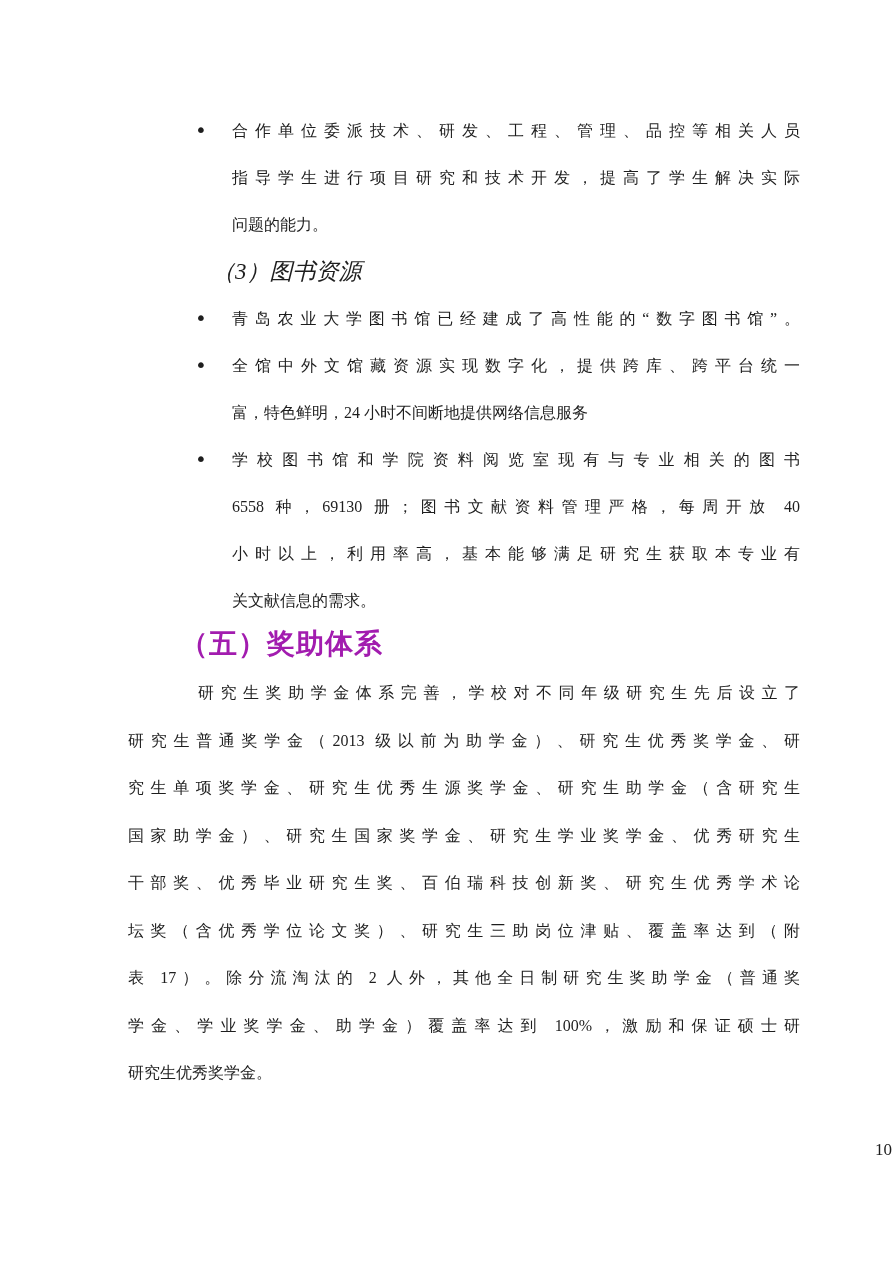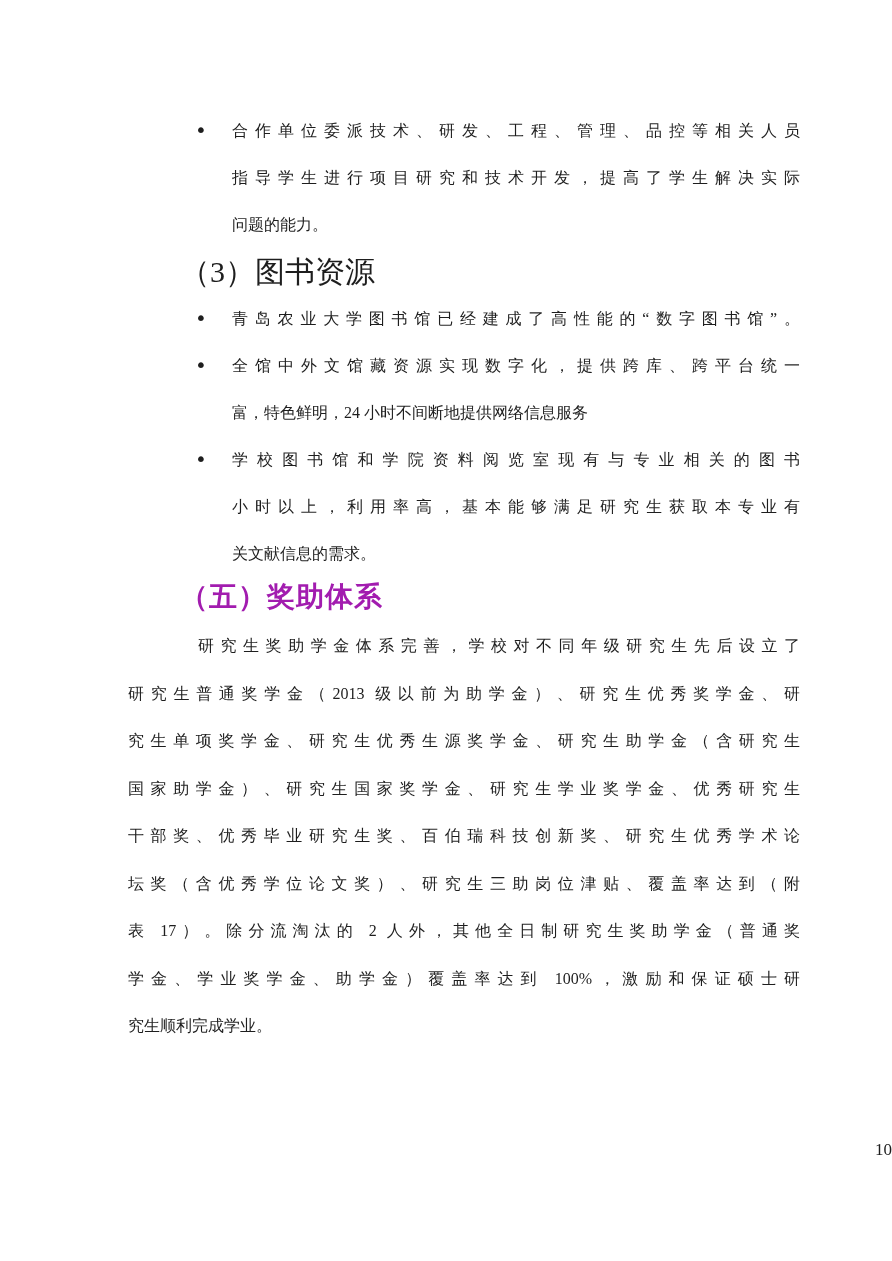--- a/index.html
+++ b/index.html
@@ -35,25 +35,26 @@
   .bullet-item .line { margin-left: 104px; }
   .bullet-marker {
     position: absolute;
     left: 67px;
     top: 0;
     font-size: 20px;
     line-height: 47px;
     font-family: "DejaVu Sans", sans-serif;
   }
   .subheading {
-    font-size: 30px;
+    font-size: 23px;
     line-height: 47px;
     height: 47px;
-    margin-left: 52px;
+    margin-left: 84px;
     white-space: nowrap;
+    font-style: italic;
   }
   .heading {
     font-family: "Liberation Sans", "DejaVu Sans", sans-serif;
     font-weight: bold;
     font-size: 28px;
     line-height: 40px;
     height: 40px;
     margin-left: 52px;
     letter-spacing: 1px;
     white-space: nowrap;
@@ -88,30 +89,31 @@
         <div class="line just">青岛农业大学图书馆已经建成了高性能的“数字图书馆”。</div>
       </div>
       <div class="bullet-item">
         <span class="bullet-marker">•</span>
         <div class="line just">全馆中外文馆藏资源实现数字化，提供跨库、跨平台统一</div>
         <div class="line">富，特色鲜明，24 小时不间断地提供网络信息服务</div>
       </div>
       <div class="bullet-item">
         <span class="bullet-marker">•</span>
         <div class="line just">学校图书馆和学院资料阅览室现有与专业相关的图书</div>
+        <div class="line just">6558 种，69130 册；图书文献资料管理严格，每周开放 40</div>
         <div class="line just">小时以上，利用率高，基本能够满足研究生获取本专业有</div>
         <div class="line">关文献信息的需求。</div>
       </div>
       <div class="heading">（五）奖助体系</div>
       <div class="paragraph">
         <div class="line just indent">研究生奖助学金体系完善，学校对不同年级研究生先后设立了</div>
         <div class="line just">研究生普通奖学金（2013 级以前为助学金）、研究生优秀奖学金、研</div>
         <div class="line just">究生单项奖学金、研究生优秀生源奖学金、研究生助学金（含研究生</div>
         <div class="line just">国家助学金）、研究生国家奖学金、研究生学业奖学金、优秀研究生</div>
         <div class="line just">干部奖、优秀毕业研究生奖、百伯瑞科技创新奖、研究生优秀学术论</div>
         <div class="line just">坛奖（含优秀学位论文奖）、研究生三助岗位津贴、覆盖率达到（附</div>
         <div class="line just">表 17）。除分流淘汰的 2 人外，其他全日制研究生奖助学金（普通奖</div>
         <div class="line just">学金、学业奖学金、助学金）覆盖率达到 100%，激励和保证硕士研</div>
-        <div class="line">究生顺利完成学业。</div>
+        <div class="line">研究生优秀奖学金。</div>
       </div>
     </div>
   <div class="page-number">10</div>
 </div>
 
 </body></html>

